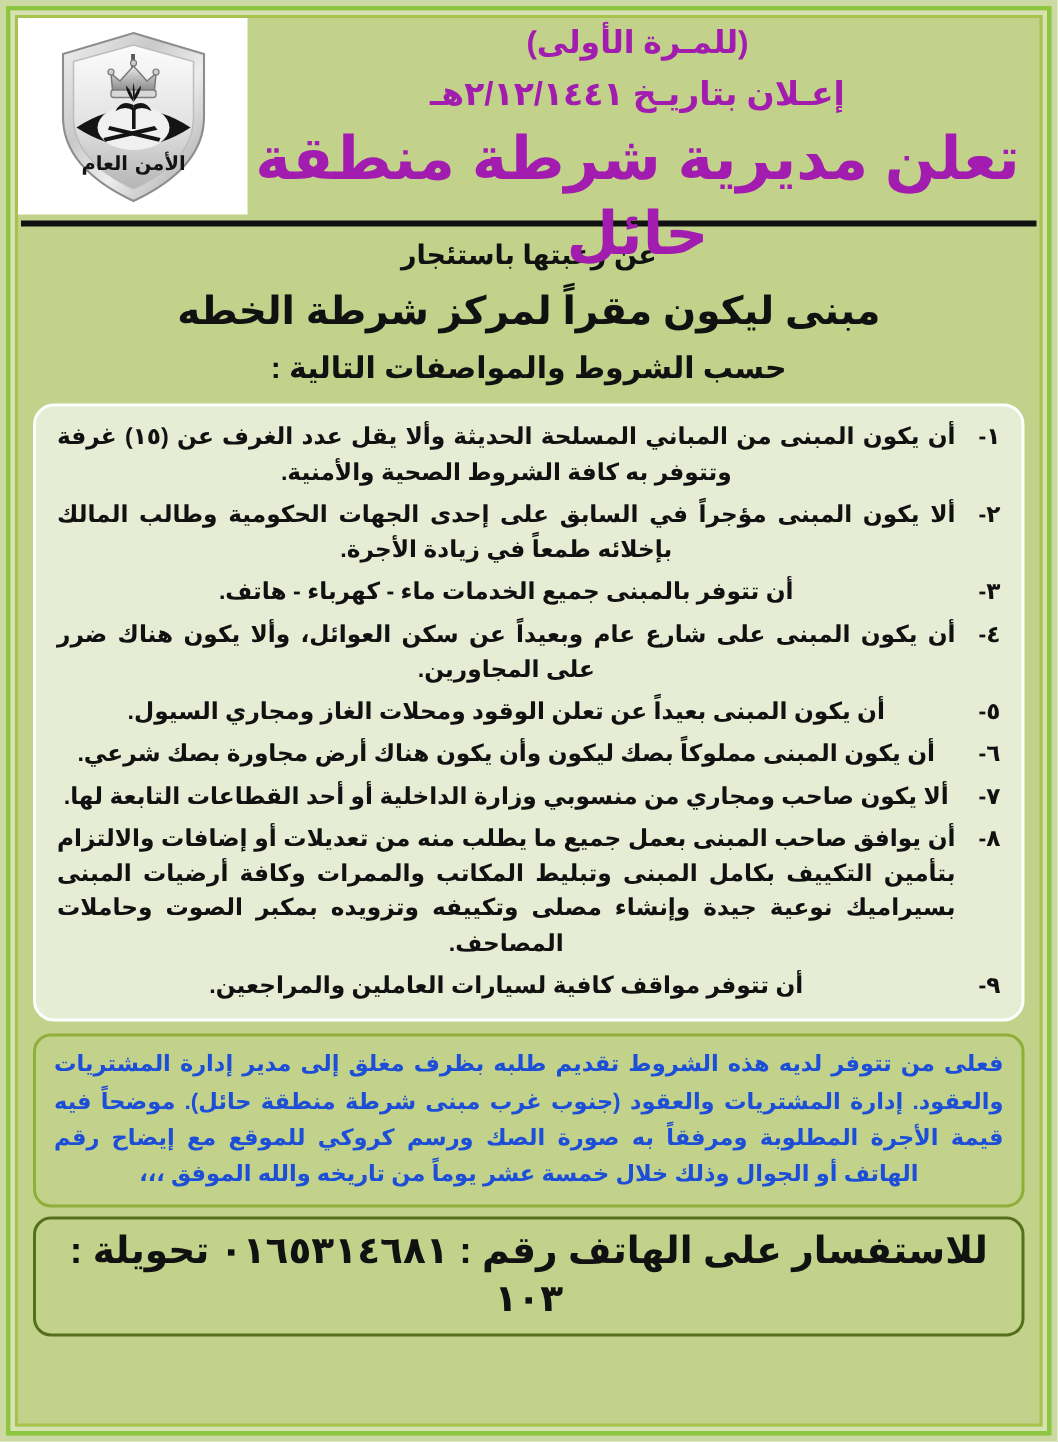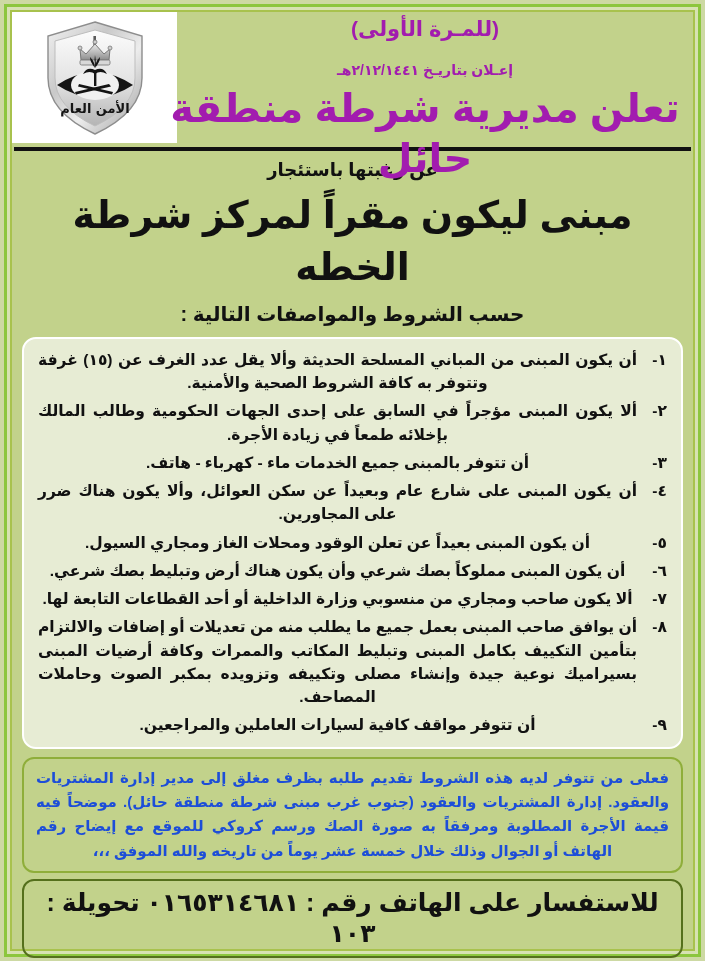--- a/index.html
+++ b/index.html
@@ -63,21 +63,21 @@
     position: relative;
     height: 132px;
     flex: none;
   }
 
   .logo-box {
     position: absolute;
     right: auto;
     left: 0;
     top: 0;
-    width: 165px;
+    width: 153px;
     height: 131px;
     background: #ffffff;
     display: flex;
     align-items: center;
     justify-content: center;
   }
   .logo-box svg { display: block; }
 
   .header-text {
     position: absolute;
@@ -88,23 +88,23 @@
     color: #a21caf;
   }
   .first-time {
     font-size: 21px;
     font-weight: bold;
     letter-spacing: 0.5px;
     margin-top: 4px;
     line-height: 1.2;
   }
   .date-line {
-    font-size: 14px;
-    font-weight: bold;
-    margin-top: 21px;
+    font-size: 22px;
+    font-weight: bold;
+    margin-top: 9px;
     line-height: 1.2;
   }
   .org-line {
     font-size: 40px;
     font-weight: bold;
     margin-top: 4px;
     line-height: 1.25;
     letter-spacing: -0.5px;
   }
 
@@ -121,21 +121,21 @@
     color: #111111;
     flex: none;
     padding-top: 8px;
   }
   .intro-1 {
     font-size: 18px;
     font-weight: bold;
     line-height: 1.3;
   }
   .intro-2 {
-    font-size: 38px;
+    font-size: 26px;
     font-weight: bold;
     line-height: 1.35;
     margin-top: 8px;
     letter-spacing: -0.3px;
   }
   .intro-3 {
     font-size: 20px;
     font-weight: bold;
     line-height: 1.3;
     margin-top: 8px;
@@ -308,21 +308,21 @@
         <span class="cond-text">أن يكون المبنى على شارع عام وبعيداً عن سكن العوائل، وألا يكون هناك ضرر على المجاورين.</span>
       </div>
 
       <div class="cond-item">
         <span class="cond-num">٥-</span>
         <span class="cond-text">أن يكون المبنى بعيداً عن تعلن الوقود ومحلات الغاز ومجاري السيول.</span>
       </div>
 
       <div class="cond-item">
         <span class="cond-num">٦-</span>
-        <span class="cond-text">أن يكون المبنى مملوكاً بصك شرعي وأن يكون هناك أرض وتبليط بصك شرعي.</span>
+        <span class="cond-text">أن يكون المبنى مملوكاً بصك ليكون وأن يكون هناك أرض مجاورة بصك شرعي.</span>
       </div>
 
       <div class="cond-item">
         <span class="cond-num">٧-</span>
         <span class="cond-text">ألا يكون صاحب ومجاري من منسوبي وزارة الداخلية أو أحد القطاعات التابعة لها.</span>
       </div>
 
       <div class="cond-item">
         <span class="cond-num">٨-</span>
         <span class="cond-text">أن يوافق صاحب المبنى بعمل جميع ما يطلب منه من تعديلات أو إضافات والالتزام بتأمين التكييف بكامل المبنى وتبليط المكاتب والممرات وكافة أرضيات المبنى بسيراميك نوعية جيدة وإنشاء مصلى وتكييفه وتزويده بمكبر الصوت وحاملات المصاحف.</span>

